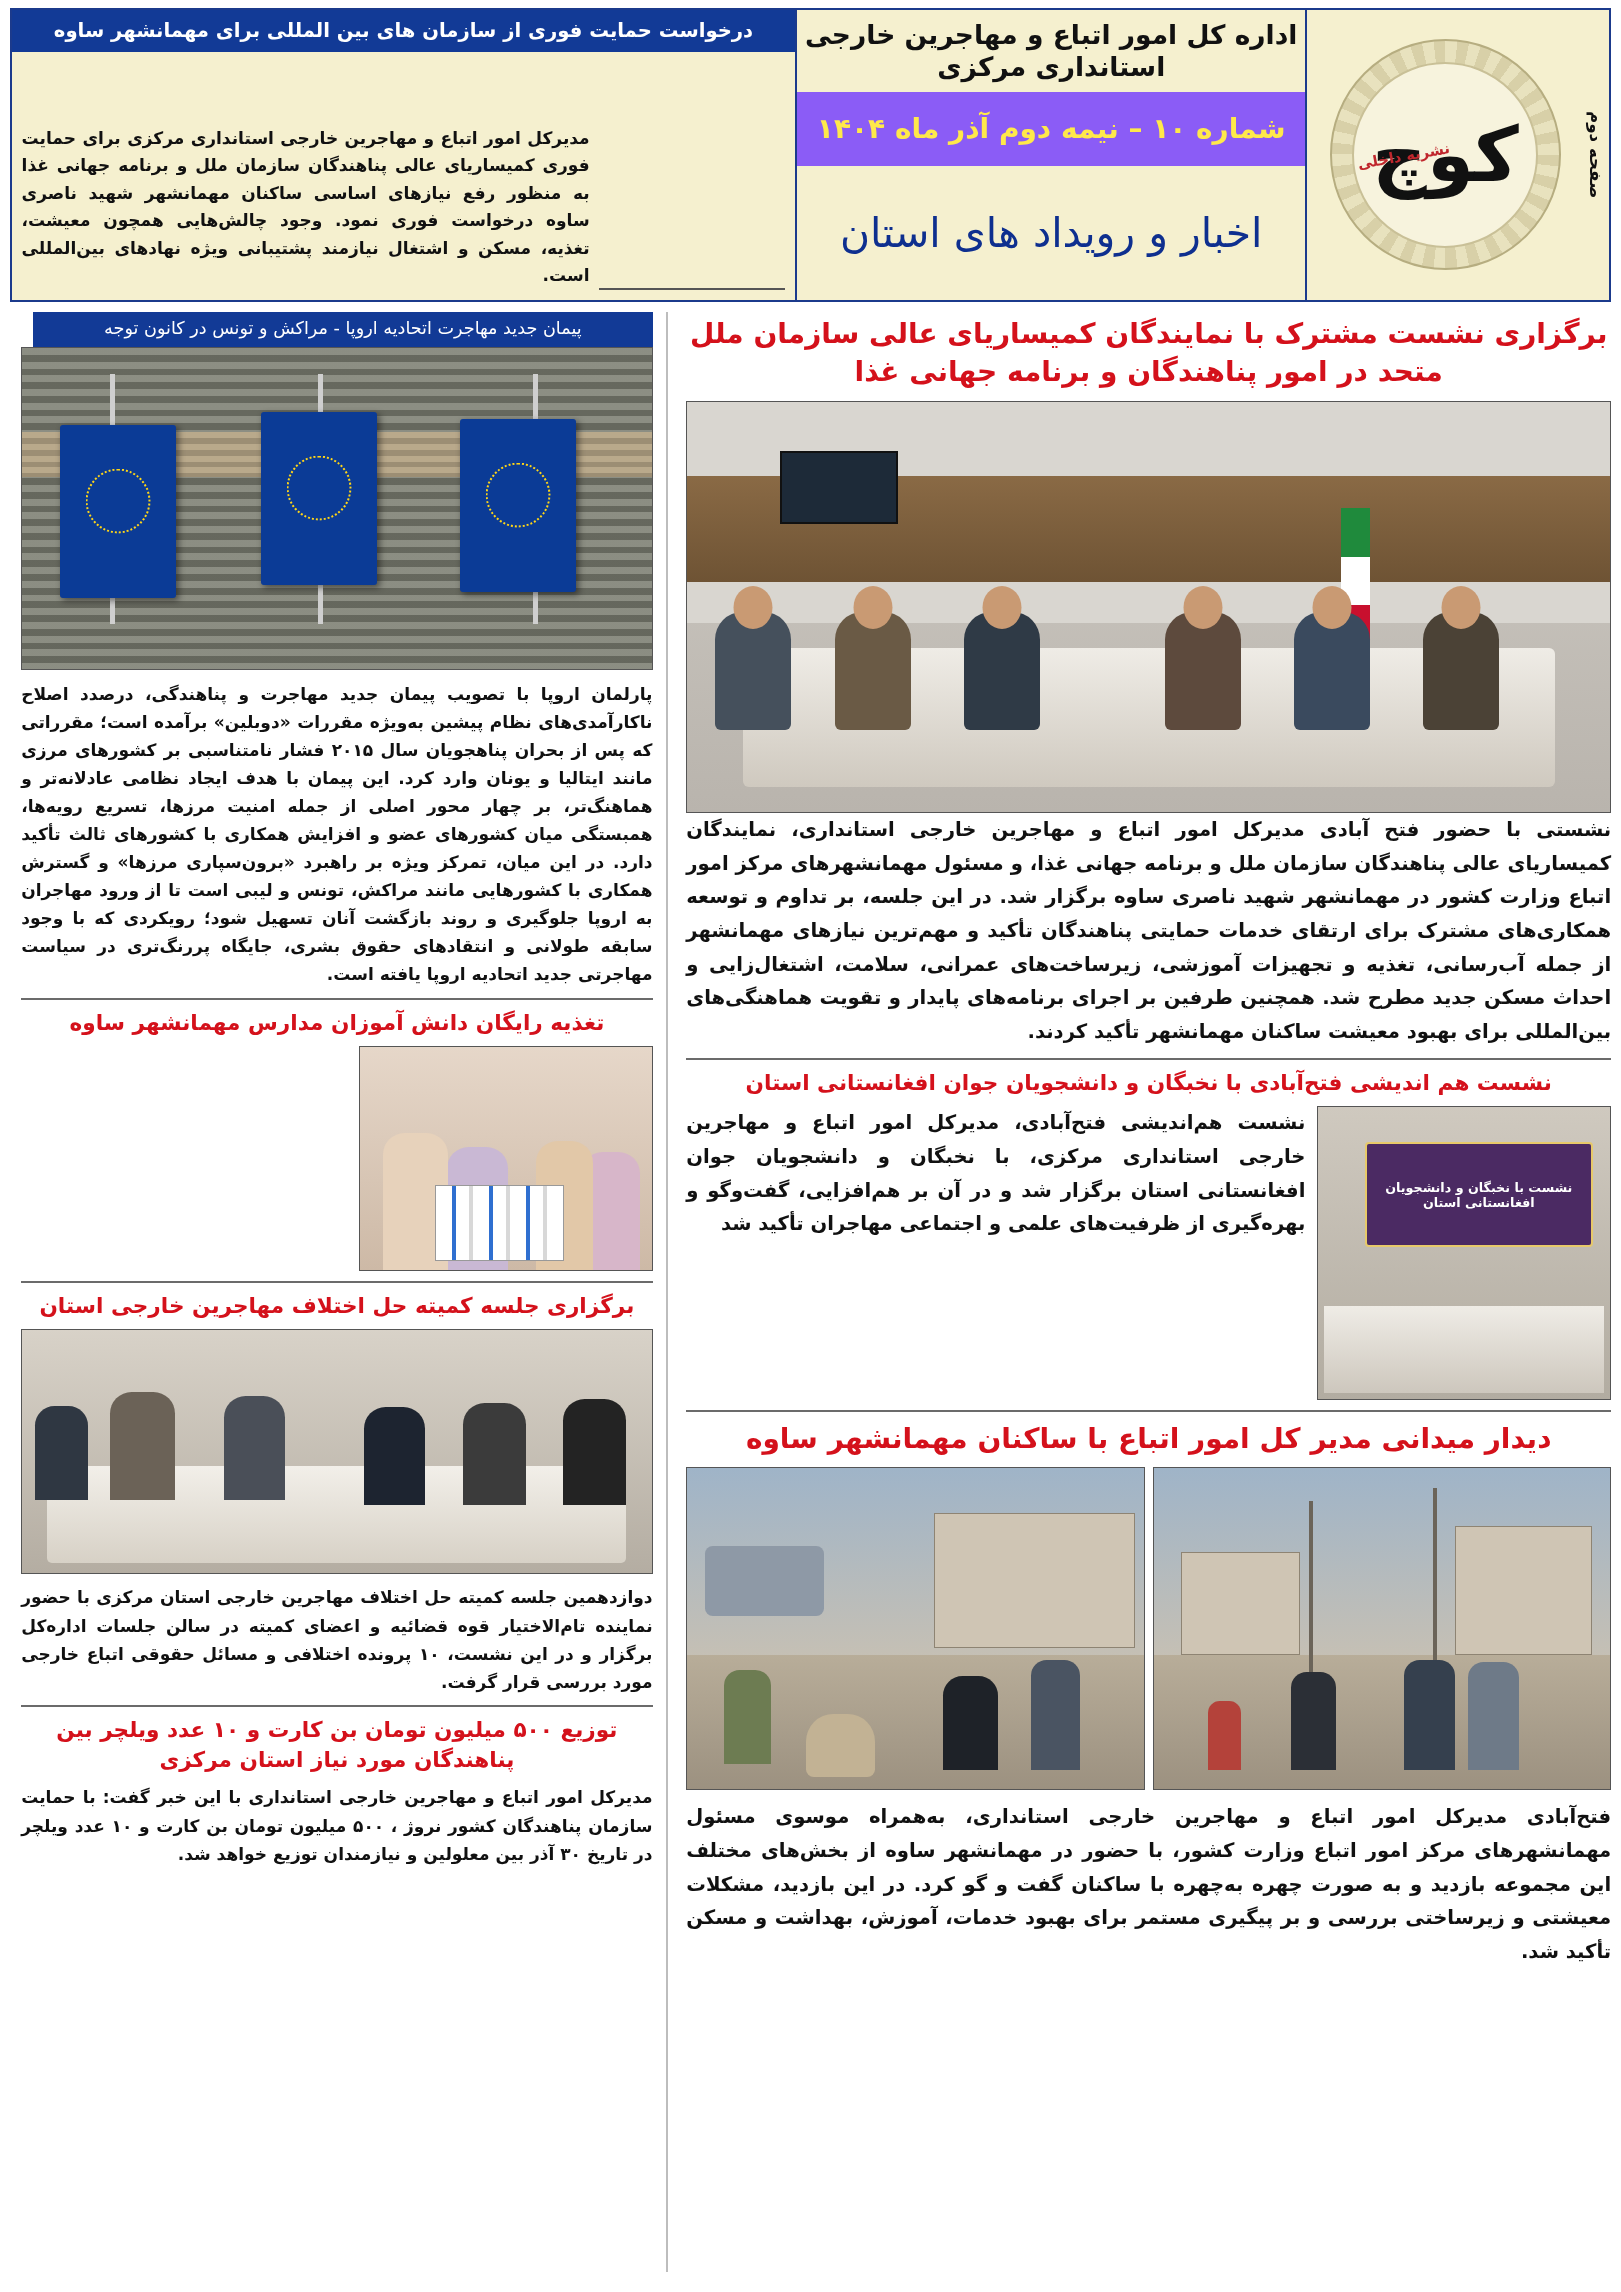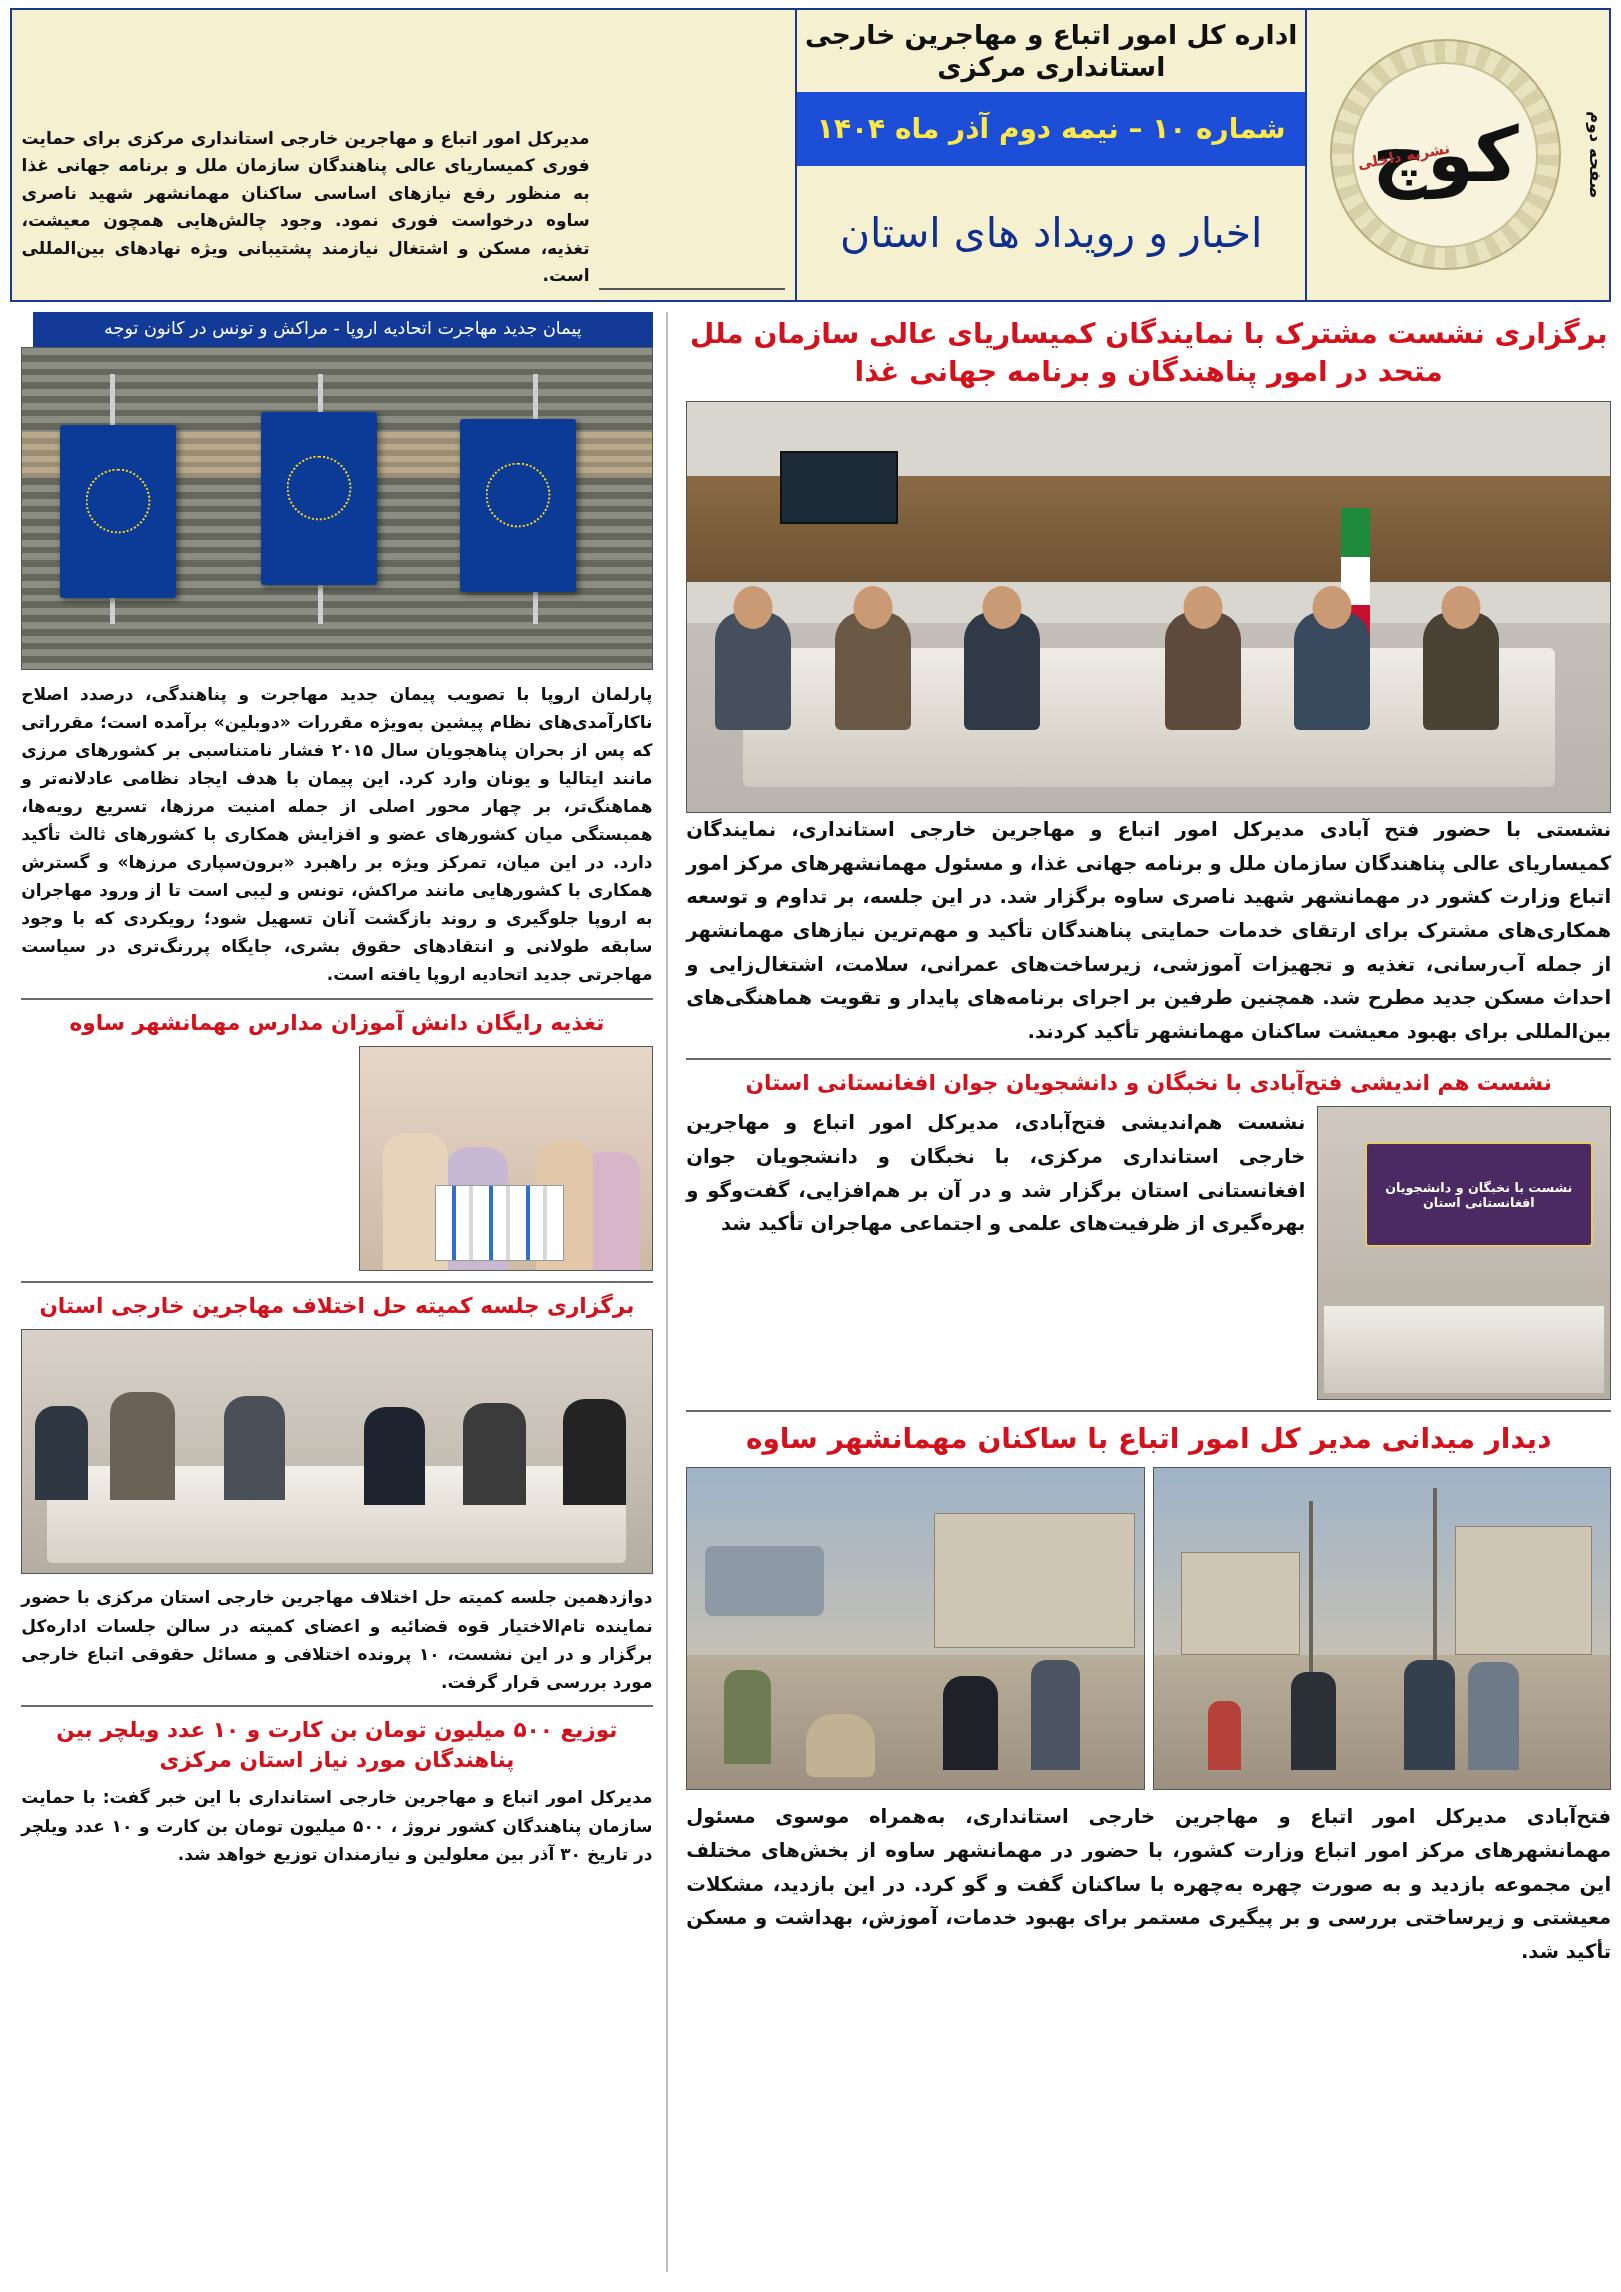--- a/index.html
+++ b/index.html
@@ -95,21 +95,21 @@
   }
   .org-title {
     flex: 0 0 82px;
     display: flex; align-items: center; justify-content: center;
     font-size: 26.5px; font-weight: bold; color: #111;
     text-align: center; line-height: 1.2;
     padding: 0 5.9px;
   }
   .issue-bar {
     flex: 0 0 74px;
-    background: #1d4ed8;
+    background: #8b5cf6;
     color: #ffe94a;
     display: flex; align-items: center; justify-content: center;
     font-size: 28px; font-weight: bold;
   }
   .section-title {
     flex: 1;
     display: flex; align-items: center; justify-content: center;
     color: #0e2f8f;
     font-size: 41px; font-weight: normal;
     text-align: center;
@@ -300,20 +300,21 @@
     </div>
   </div>
 
   <div class="mid-block">
     <div class="org-title">اداره کل امور اتباع و مهاجرین خارجی استانداری مرکزی</div>
     <div class="issue-bar">شماره ۱۰ – نیمه دوم آذر ماه ۱۴۰۴</div>
     <div class="section-title">اخبار و رویداد های استان</div>
   </div>
 
   <div class="lead-block">
+    <div class="lead-headline">درخواست حمایت فوری از سازمان های بین المللی برای مهمانشهر ساوه</div>
     <div class="lead-body">
       <div class="lead-photo photo">
         <div class="body"></div>
           <div class="shirt"></div>
         <div class="hair"></div>
           <div class="head"></div>
       </div>
       <div class="lead-text">مدیرکل امور اتباع و مهاجرین خارجی استانداری مرکزی برای حمایت فوری کمیساریای عالی پناهندگان سازمان ملل و برنامه جهانی غذا به منظور رفع نیازهای اساسی ساکنان مهمانشهر شهید ناصری ساوه درخواست فوری نمود. وجود چالش‌هایی همچون معیشت، تغذیه، مسکن و اشتغال نیازمند پشتیبانی ویژه نهادهای بین‌المللی است.</div>
     </div>
   </div>

